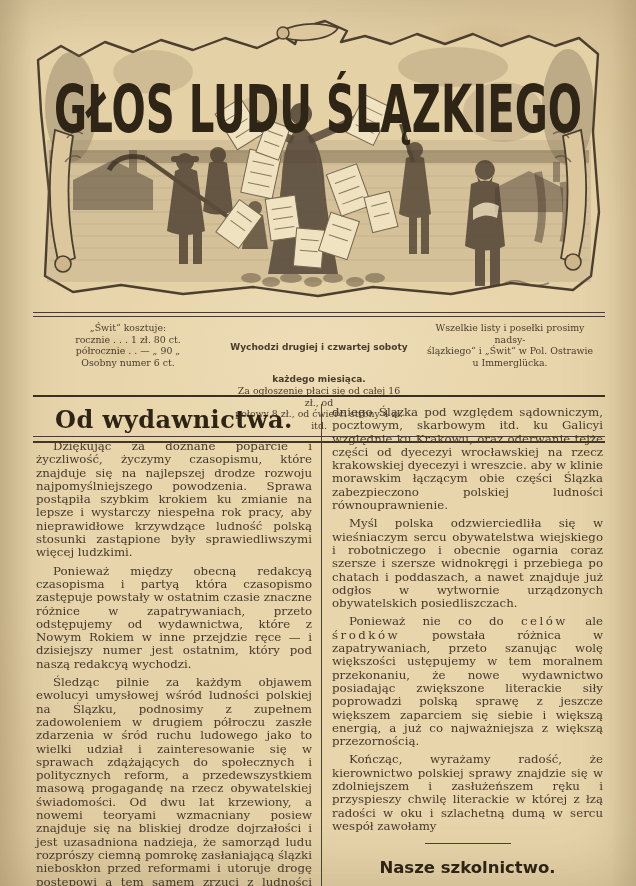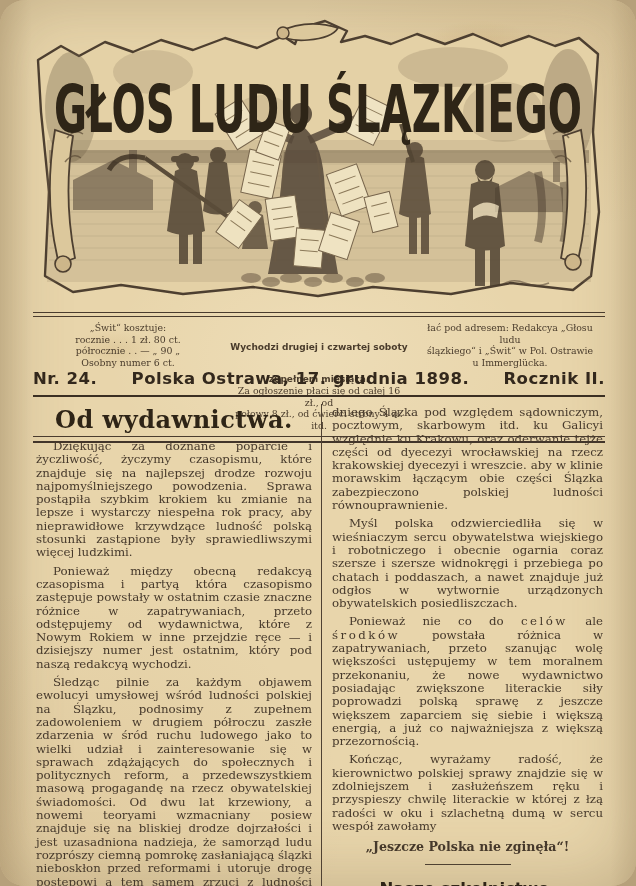--- a/index.html
+++ b/index.html
@@ -11,21 +11,20 @@
   .page{
     position:relative;width:636px;height:886px;
     background-color:#e8d5ab;
     background-image:
       radial-gradient(ellipse 420px 300px at 86% 6%, rgba(150,110,60,.12), transparent 60%),
       radial-gradient(ellipse 500px 380px at 8% 92%, rgba(150,110,60,.09), transparent 60%),
       radial-gradient(ellipse 300px 200px at 50% 40%, rgba(255,245,220,.25), transparent 70%),
       linear-gradient(90deg, rgba(110,82,45,.16), rgba(110,82,45,0) 5%, rgba(110,82,45,0) 96%, rgba(110,82,45,.12));
     box-shadow: inset 0 0 70px rgba(95,72,40,.28);
     color:#42352a;
-    border-radius:25px;
   }
   .stain{position:absolute;border-radius:50%;pointer-events:none;}
   .stain.s1{left:420px;top:20px;width:120px;height:60px;background:radial-gradient(rgba(160,120,55,.18),transparent 70%);}
   .stain.s2{left:70px;top:330px;width:90px;height:40px;background:radial-gradient(rgba(160,120,55,.12),transparent 70%);}
 
   .masthead{position:absolute;left:33px;top:12px;width:570px;height:294px;}
   .masthead svg{display:block;width:100%;height:100%;}
 
   .info-section{position:absolute;left:33px;top:312px;width:572px;}
   .rule-double{height:3px;border-top:1px solid #4a3c2e;border-bottom:1px solid #4a3c2e;}
@@ -243,54 +242,48 @@
     <div class="info-grid">
       <div class="info-box">
         <div>„Świt“ kosztuje:</div>
         <div>rocznie  .  .  .  1 zł. 80 ct.</div>
         <div>półrocznie  .  .  —  „  90  „</div>
         <div>Osobny numer 6 ct.</div>
       </div>
       <div class="vsep"></div>
       <div class="info-box">
         <div class="bold">Wychodzi drugiej i czwartej soboty</div>
-        <div class="bold">zupełnem miesiąca.</div>
+        <div class="bold">każdego miesiąca.</div>
         <div>Za ogłoszenie płaci się od całej 16 zł., od</div>
         <div>połowy 8 zł., od ćwierci strony 4 zł. itd.</div>
       </div>
       <div class="vsep"></div>
       <div class="info-box">
-        <div>łać pod adresem: Redakcya „Głosu ludu</div>
+        <div>Wszelkie listy i posełki prosimy nadsy-</div>
         <div>ślązkiego“ i „Świt“ w Pol. Ostrawie</div>
         <div>u Immerglücka.</div>
       </div>
     </div>
     <div class="rule-bottom"></div>
   </div>
 
-  <div class="dateline">
-    <span>Nr. 24.</span>
-    <span>Polska Ostrawa, 17. grudnia 1898.</span>
-    <span>Rocznik II.</span>
-  </div>
   <div class="rule-heavy"></div>
 
   <div class="columns">
     <div class="col col-left">
       <h2 class="art">Od wydawnictwa.</h2>
       <p>Dziękując za doznane poparcie i życzliwość, życzymy czasopismu, które znajduje się na najlepszej drodze rozwoju najpomyślniejszego powodzenia. Sprawa postąpiła szybkim krokiem ku zmianie na lepsze i wystarczy niespełna rok pracy, aby nieprawidłowe krzywdzące ludność polską stosunki zastąpione były sprawiedliwszymi więcej ludzkimi.</p>
       <p>Ponieważ między obecną redakcyą czasopisma i partyą która czasopismo zastępuje powstały w ostatnim czasie znaczne różnice w zapatrywaniach, przeto odstępujemy od wydawnictwa, które z Nowym Rokiem w inne przejdzie ręce — i dzisiejszy numer jest ostatnim, który pod naszą redakcyą wychodzi.</p>
       <p>Śledząc pilnie za każdym objawem ewolucyi umysłowej wśród ludności polskiej na Ślązku, podnosimy z zupełnem zadowoleniem w drugiem półroczu zaszłe zdarzenia w śród ruchu ludowego jako to wielki udział i zainteresowanie się w sprawach zdążających do społecznych i politycznych reform, a przedewszystkiem masową progagandę na rzecz obywatelskiej świadomości. Od dwu lat krzewiony, a nowemi teoryami wzmacniany posiew znajduje się na bliskiej drodze dojrzałości i jest uzasadniona nadzieja, że samorząd ludu rozprószy ciemną pomrokę zasłaniającą ślązki nieboskłon przed reformami i utoruje drogę postępowi a tem samem zrzuci z ludności krępujące pęta, w które je wiekowa niewola zakuła.</p>
 
     </div>
     <div class="col-divider"></div>
     <div class="col col-right">
       <p class="cont">dniego Ślązka pod względem sądowniczym, pocztowym, skarbowym itd. ku Galicyi względnie ku Krakowu, oraz oderwanie tejże części od dyecezyi wrocławskiej na rzecz krakowskiej dyecezyi i wreszcie. aby w klinie morawskim łączącym obie części Ślązka zabezpieczono polskiej ludności równouprawnienie.</p>
       <p>Myśl polska odzwierciedliła się w wieśniaczym sercu obywatelstwa wiejskiego i robotniczego i obecnie ogarnia coraz szersze i szersze widnokręgi i przebiega po chatach i poddaszach, a nawet znajduje już odgłos w wytwornie urządzonych obywatelskich posiedliszczach.</p>
       <p><span>Ponieważ nie co do </span><span class="emph">celów</span><span> ale </span><span class="emph">środków</span><span> powstała różnica w zapatrywaniach, przeto szanując wolę większości ustępujemy w tem moralnem przekonaniu, że nowe wydawnictwo posiadając zwiększone literackie siły poprowadzi polską sprawę z jeszcze większem zaparciem się siebie i większą energią, a już co najważniejsza z większą przezornością.</span></p>
       <p>Kończąc, wyrażamy radość, że kierownictwo polskiej sprawy znajdzie się w zdolniejszem i zasłużeńszem ręku i przyspieszy chwilę literackie w której z łzą radości w oku i szlachetną dumą w sercu wespół zawołamy</p>
-      <div class="slogan">„Jeszcze Polska nie zginęła“!</div>
       <div class="divider"></div>
       <h3 class="art">Nasze szkolnictwo.</h3>
 
     </div>
   </div>
 </div>
 
 </body></html>

